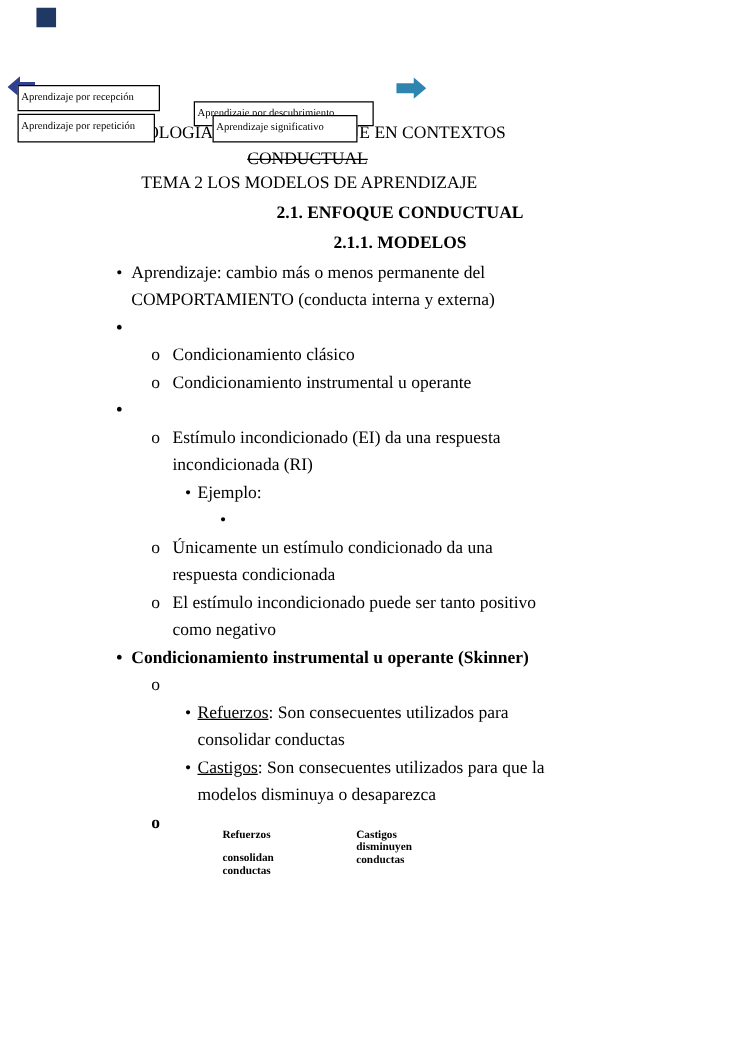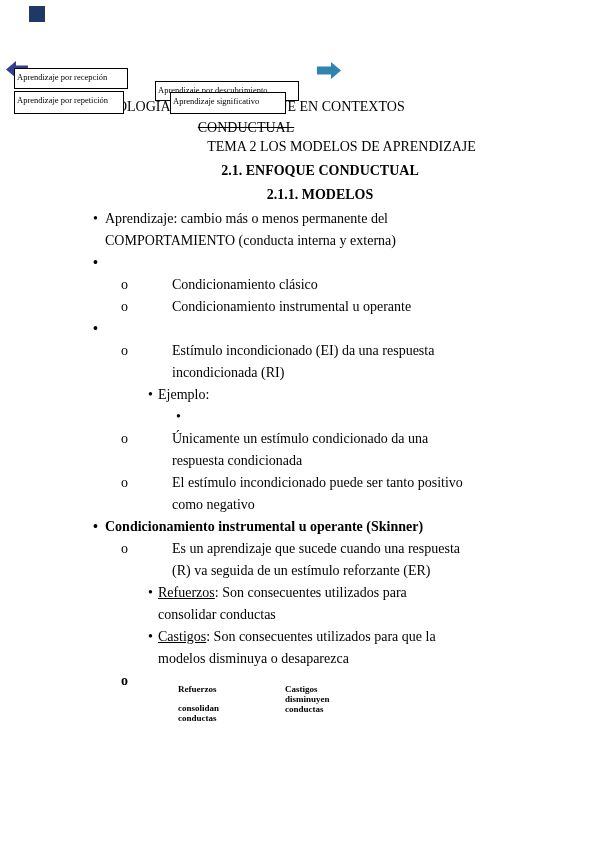--- a/index.html
+++ b/index.html
@@ -19,29 +19,29 @@
   .tbox.recepcion      { left:14px;  top:42px; width:114px; height:21px;margin-top:26px; }
   .tbox.descubrimiento { left:155px; top:44px; width:144px; height:20px;margin-top:37px; }
   .tbox.repeticion     { left:14px;  top:91px; width:110px; height:23px; }
   .tbox.significativo  { left:170px; top:92px; width:116px; height:22px; }
 
   .course-title { position:absolute; left:76px; top:96px; width:340px; z-index:1;
                   text-align:center; font-size:14px; line-height:21px; white-space:nowrap; }
   .strike { text-decoration:line-through; }
 
   .content { position:absolute; left:70px; top:136px; width:500px; }
-  .tema    { margin:2px 0 0 43px; font-size:14px; line-height:17px;text-align:center; }
+  .tema    { margin:2px 0 0 43px; font-size:14px; line-height:17px; }
   .heading { font-size:14px; font-weight:bold; line-height:17px; margin-top:7px;text-align:center; }
 
   #bullet-list { margin-top:5px; }
   .li { display:flex; line-height:22px; font-size:14px; }
   .li.b { font-weight:bold; }
   .marker { flex:none; }
   .lvl1 { padding-left:23px; }  .lvl1 .marker { width:12px; } .lvl1 .txt { width:330px; }
-  .lvl2 { padding-left:51px; }  .lvl2 .marker { width:17px; } .lvl2 .txt { width:295px;margin-left:34px; }
+  .lvl2 { padding-left:51px; }  .lvl2 .marker { width:17px; } .lvl2 .txt { width:295px; }
   .lvl3 { padding-left:78px; }  .lvl3 .marker { width:10px; } .lvl3 .txt { width:278px; }
   .lvl4 { padding-left:106px; } .lvl4 .marker { width:11px; } .lvl4 .txt { width:240px; }
   .u { text-decoration:underline; }
 
   .cons-table { display:flex; margin:-8px 0 0 108px; font-size:9px; font-weight:bold; line-height:10px; }
   .cons-col { width:64px; }
   .cons-col.first { margin-right:43px; }
   .cons-col.first .cons-title { margin-bottom:9px; }
 </style>
 </head>
@@ -113,21 +113,20 @@
         <div class="li lvl2">
           <span class="marker">o</span>
           <span class="txt"><span>El estímulo incondicionado puede ser tanto positivo como negativo</span></span>
         </div>
         <div class="li lvl1 b">
           <span class="marker">•</span>
           <span class="txt"><span>Condicionamiento instrumental u operante (Skinner)</span></span>
         </div>
         <div class="li lvl2">
           <span class="marker">o</span>
-          <span class="txt"><span>Es un aprendizaje que sucede cuando una respuesta (R) va seguida de un estímulo reforzante (ER)</span></span>
         </div>
         <div class="li lvl3">
           <span class="marker">•</span>
           <span class="txt"><span class="u">Refuerzos</span><span>: Son consecuentes utilizados para consolidar conductas</span></span>
         </div>
         <div class="li lvl3">
           <span class="marker">•</span>
           <span class="txt"><span class="u">Castigos</span><span>: Son consecuentes utilizados para que la modelos disminuya o desaparezca</span></span>
         </div>
         <div class="li lvl2 b">

